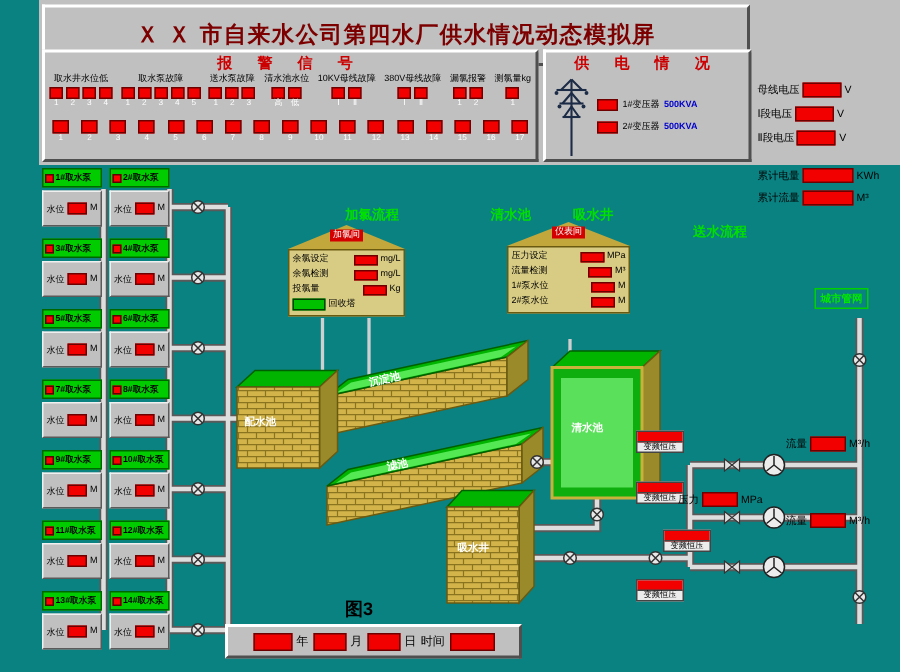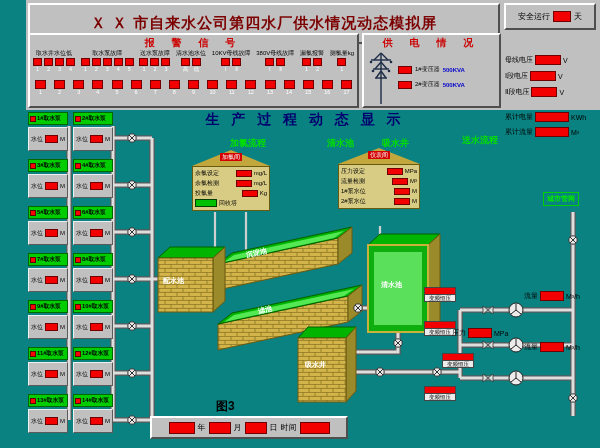--- a/index.html
+++ b/index.html
@@ -159,25 +159,20 @@
     <use href="#gvalve" x="482" y="340" width="12" height="10"></use>
     <use href="#gvalve" x="482" y="373" width="12" height="10"></use>
 
     <use href="#pumpsym" x="508" y="302" width="16" height="16"></use>
     <use href="#pumpsym" x="508" y="337" width="16" height="16"></use>
     <use href="#pumpsym" x="508" y="370" width="16" height="16"></use>
   </svg>
 
   <div class="abs raised title-bar z2">
     <span>Ｘ Ｘ 市自来水公司第四水厂供水情况动态模拟屏</span>
-  </div>
-  <div class="abs raised safe-box z2">
-    <span>安全运行</span>
-    <span class="led led-a"></span>
-    <span>天</span>
   </div>
 
   <div class="abs raised power-panel z2">
     <div class="panel-title">供 电 情 况</div>
     <div class="power-body">
       <svg width="26" height="54" viewBox="0 0 26 54">
         <g stroke="#1c2b46" stroke-width="1.4" fill="none">
           <line x1="13" y1="3" x2="13" y2="54"></line>
           <line x1="3" y1="10" x2="23" y2="10"></line>
           <line x1="5" y1="19" x2="21" y2="19"></line>
@@ -426,25 +421,24 @@
     <span>累计电量</span>
     <span class="led led-b"></span>
     <span>KWh</span>
   </div>
   <div class="abs total-row z2" style="left:505px;top:127px;">
     <span>累计流量</span>
     <span class="led led-b"></span>
     <span>M³</span>
   </div>
 
-  <div class="abs process-title z2">生 产 过 程 动 态 显 示</div>
   <div class="abs flow-label z2" style="left:198px;top:137px;">加氯流程</div>
   <div class="abs flow-label z2" style="left:295px;top:137px;">清水池</div>
   <div class="abs flow-label z2" style="left:350px;top:137px;">吸水井</div>
-  <div class="abs flow-label z2" style="left:430px;top:134px;">送水流程</div>
+  <div class="abs flow-label z2" style="left:430px;top:148px;">送水流程</div>
 
   <div class="abs house z2" style="left:192px;top:150px;">
     <div class="roof">
       <div class="roof-sign">加氯间</div>
     </div>
     <div class="house-body">
       <div id="house1-rows">
           <div class="house-row">
             <span class="hl">余氯设定</span>
             <span class="led led-d"></span>
@@ -689,21 +683,21 @@
     <span>MPa</span>
   </div>
   <div class="abs meter z2" style="left:524px;top:342px;">
     <span>流量</span>
     <span class="led led-f"></span>
     <span>M³/h</span>
   </div>
 
   <div class="abs city-box z2" style="left:543px;top:192px;">城市管网</div>
 
-  <div class="abs fig-label z2" style="left:216px;top:398px;">图3</div>
+  <div class="abs fig-label z2" style="left:230px;top:398px;">图3</div>
   <div class="abs raised date-bar z2">
     <span class="led led-g"></span>
     <span>年</span>
     <span class="led led-h"></span>
     <span>月</span>
     <span class="led led-h"></span>
     <span>日</span>
     <span>时间</span>
     <span class="led led-i"></span>
   </div>

